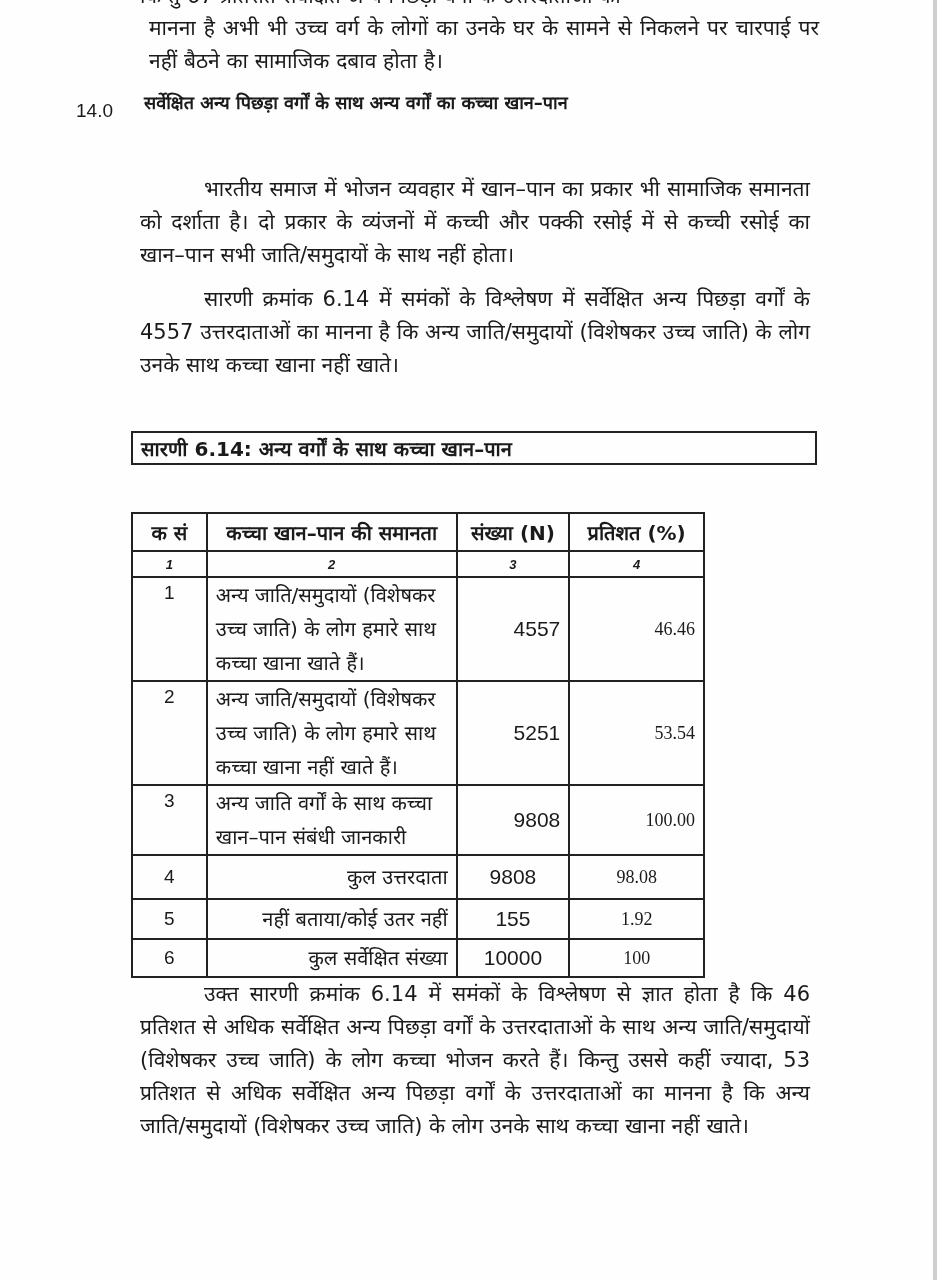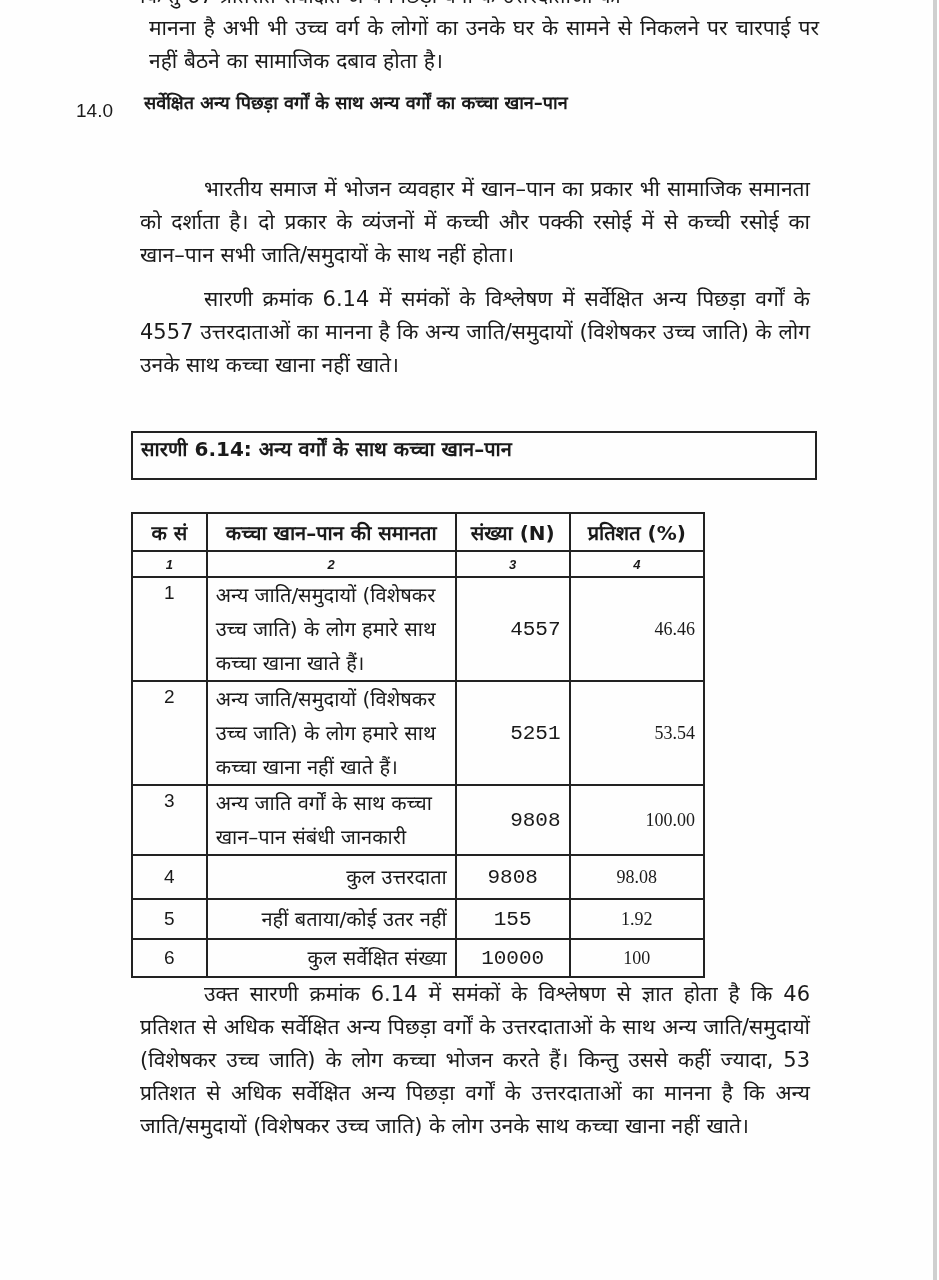--- a/index.html
+++ b/index.html
@@ -9,34 +9,34 @@
     font-family:"DejaVu Sans", "Liberation Sans", sans-serif;
     color:#1a1a1a;
   }
   .page-edge { position:absolute; left:933px; top:0; width:4px; height:1280px; background:#cfcfcf; }
   .p { position:absolute; left:140px; width:670px; font-size:21px; line-height:33px; text-align:justify; }
   .cut { position:absolute; left:140px; top:-20px; width:670px; font-size:21px; line-height:33px; white-space:nowrap; }
   .indent { text-indent:64px; }
   .sec-num { position:absolute; left:76px; top:100px; font-family:"Liberation Sans", sans-serif; font-size:19px; }
   .sec-title { position:absolute; left:144px; top:90px; font-size:18px; font-weight:bold; }
   .caption-box {
-    position:absolute; left:131px; top:431px; width:686px; height:49px;
+    position:absolute; left:131px; top:431px; width:686px; height:34px;
     border:2px solid #222; box-sizing:border-box;
   }
   .caption-box span { position:absolute; left:8px; top:2px; font-size:20px; font-weight:bold; }
   table.data {
     position:absolute; left:131px; top:512px; width:574px;
     border-collapse:collapse; font-size:20px;
   }
   table.data td, table.data th { border:2px solid #222; padding:0 8px; vertical-align:middle; }
   table.data th { font-weight:bold; height:36px; font-size:20px; }
   .num-row td { height:24px; font-family:"Liberation Sans", sans-serif; font-style:italic; font-weight:bold; font-size:13px; text-align:center; }
   .c1 { width:72px; text-align:center; font-family:"Liberation Sans", sans-serif; font-size:19px; }
   .c2 { width:290px; line-height:34px; }
-  .c3 { width:108px; font-family:Liberation Mono, monospace; font-size:21px; }
+  .c3 { width:108px; font-family:Liberation Sans, sans-serif; font-size:21px; }
   .c4 { width:140px; font-family:"Liberation Serif", serif; font-size:18px; }
   .right { text-align:right; }
   .center { text-align:center; }
 </style>
 </head>
 <body>
 
 <div class="page-edge"></div>
 
 <div class="cut">किन्तु 67 प्रतिशत सर्वेक्षित अन्य पिछड़ा वर्गों के उत्तरदाताओं का</div>

